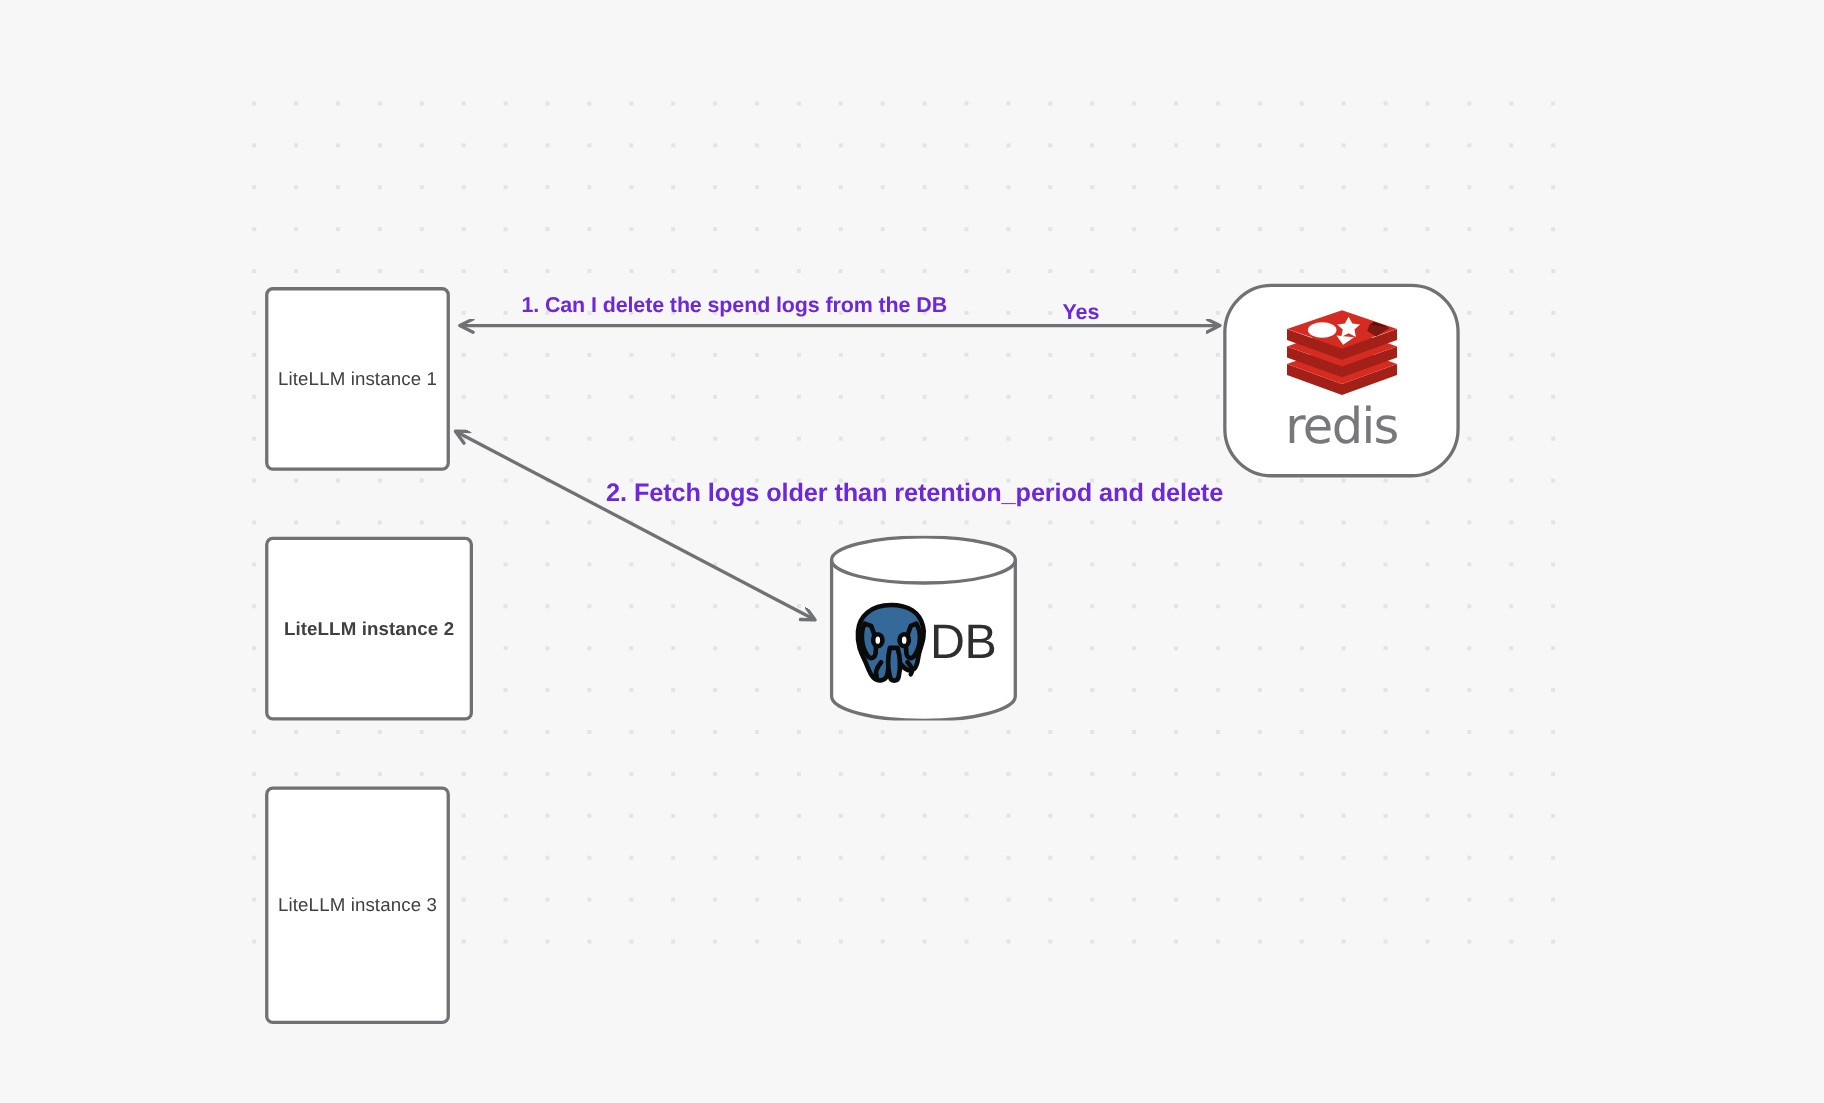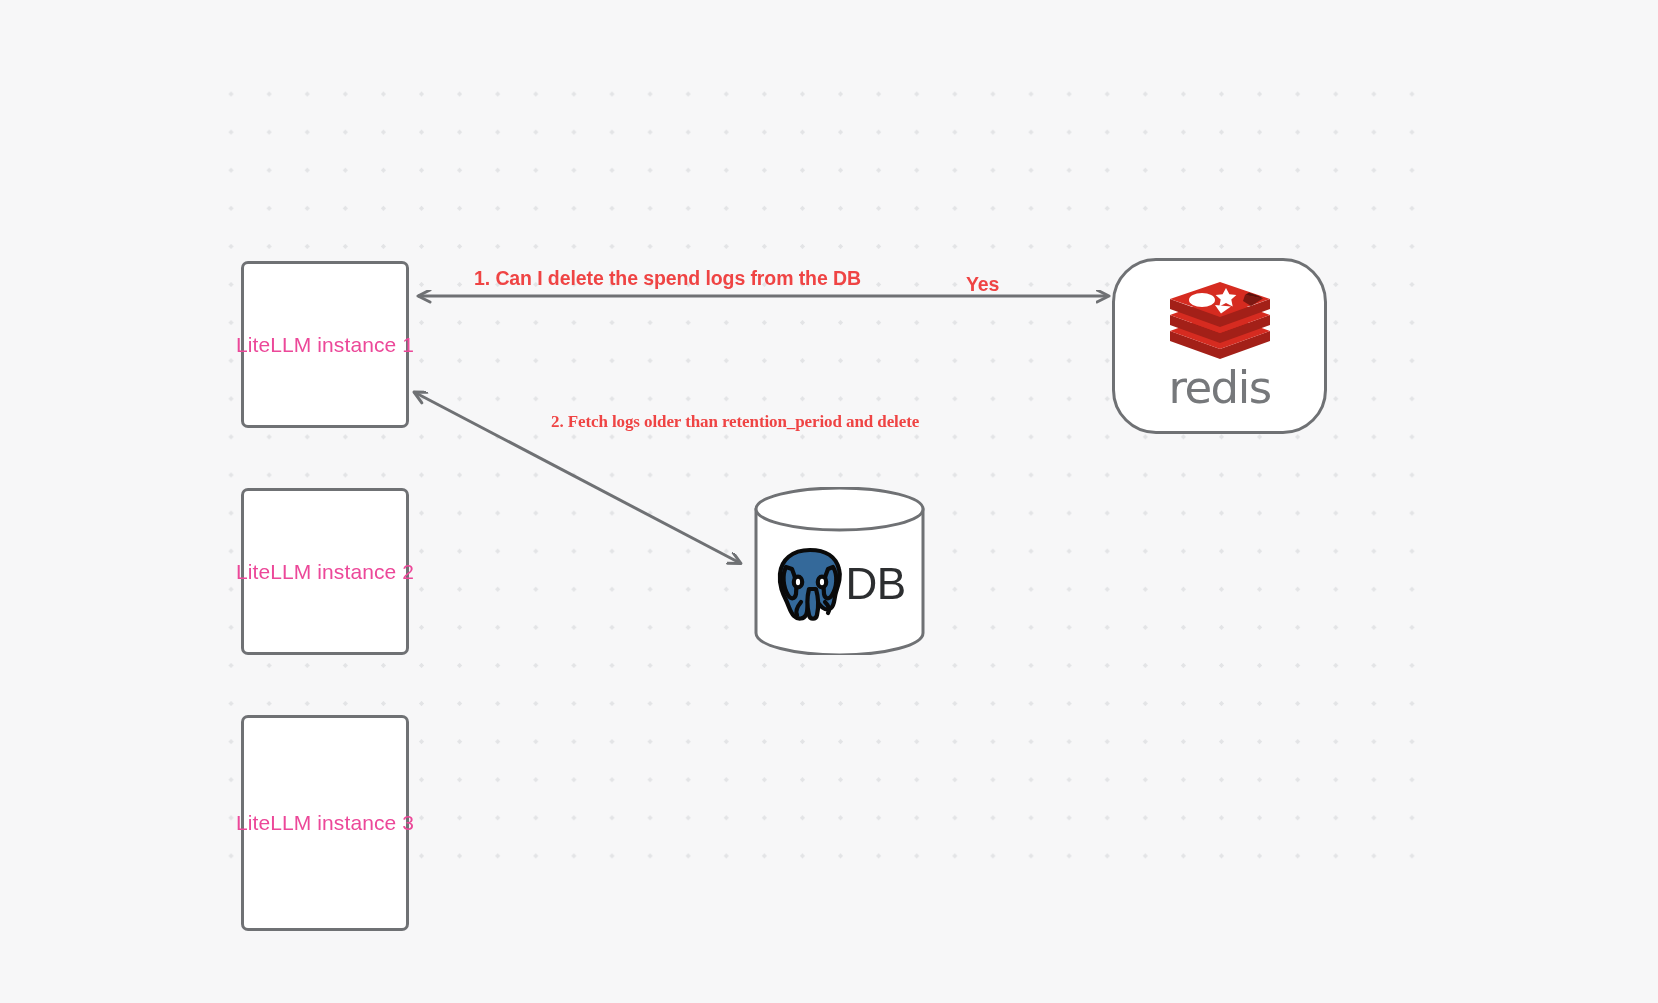--- a/index.html
+++ b/index.html
@@ -44,22 +44,22 @@
 
   .instance-box {
     background: #ffffff;
     border: 3px solid #6f7174;
     border-radius: 7px;
     display: flex;
     align-items: center;
     justify-content: center;
   }
   .instance-label {
-    font-size: 21px;
-    color: #ec4899;
+    font-size: 17px;
+    color: #404040;
     font-family: "Liberation Sans", sans-serif;
     letter-spacing: .1px;
     white-space: nowrap;
   }
 
   
   #node-redis {
     left: 1112px;
     top: 258px;
     width: 215px;
@@ -113,39 +113,38 @@
     font-weight: 400;
     letter-spacing: -.5px;
     margin-left: -2px;
   }
 
   
   .edge-label {
     position: absolute;
     font-family: "Liberation Sans", sans-serif;
     font-weight: bold;
-    color: #ef4444;
+    color: #6d28d9;
     white-space: nowrap;
     letter-spacing: -.1px;
   }
   #label-step1 {
     left: 474px;
     top: 267px;
     font-size: 19.5px;
   }
   #label-yes {
     left: 966px;
     top: 273px;
     font-size: 19.5px;
   }
   #label-step2 {
     left: 551px;
-    top: 412px;
-    font-size: 17px;
-    font-family: Liberation Serif, serif;
+    top: 434px;
+    font-size: 23px;
   }
 
   svg.overlay {
     position: absolute;
     left: 0;
     top: 0;
     width: 1658px;
     height: 1003px;
     pointer-events: none;
     overflow: visible;
@@ -174,21 +173,21 @@
 
     <g>
       <line x1="414" y1="392" x2="740" y2="563" stroke="#6f7174" stroke-width="3" marker-start="url(#ah-left)" marker-end="url(#ah-right)"></line>
     </g>
   </svg>
 
   <div class="node instance-box" id="node-litellm-1" style="left:241px; top:261px; width:168px; height:167px;">
     <span class="instance-label">LiteLLM instance 1</span>
   </div>
 
-  <div class="node instance-box" id="node-litellm-2" style="left:241px; top:488px; width:168px; height:167px;">
+  <div class="node instance-box" id="node-litellm-2" style="left:241px; top:488px; width:189px; height:167px;font-weight:bold;">
     <span class="instance-label">LiteLLM instance 2</span>
   </div>
 
   <div class="node instance-box" id="node-litellm-3" style="left:241px; top:715px; width:168px; height:216px;">
     <span class="instance-label">LiteLLM instance 3</span>
   </div>
 
   <div class="node" id="node-db">
     <svg width="175" height="168" viewBox="0 0 175 168" style="position:absolute; left:0; top:0;">
       <path d="M4 22 L4 146 A 83.5 22 0 0 0 171 146 L171 22" fill="#ffffff" stroke="#6f7174" stroke-width="3" stroke-linecap="round"></path>

